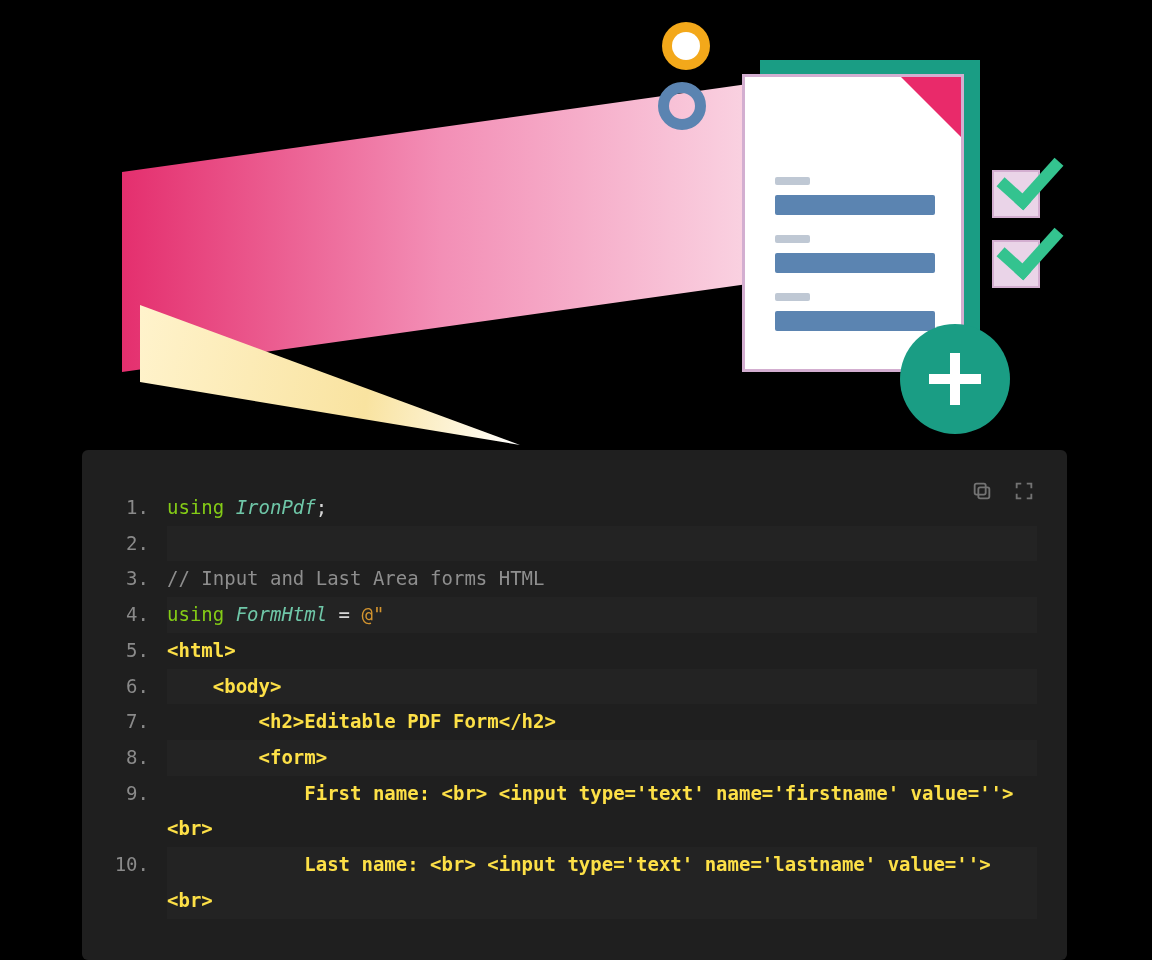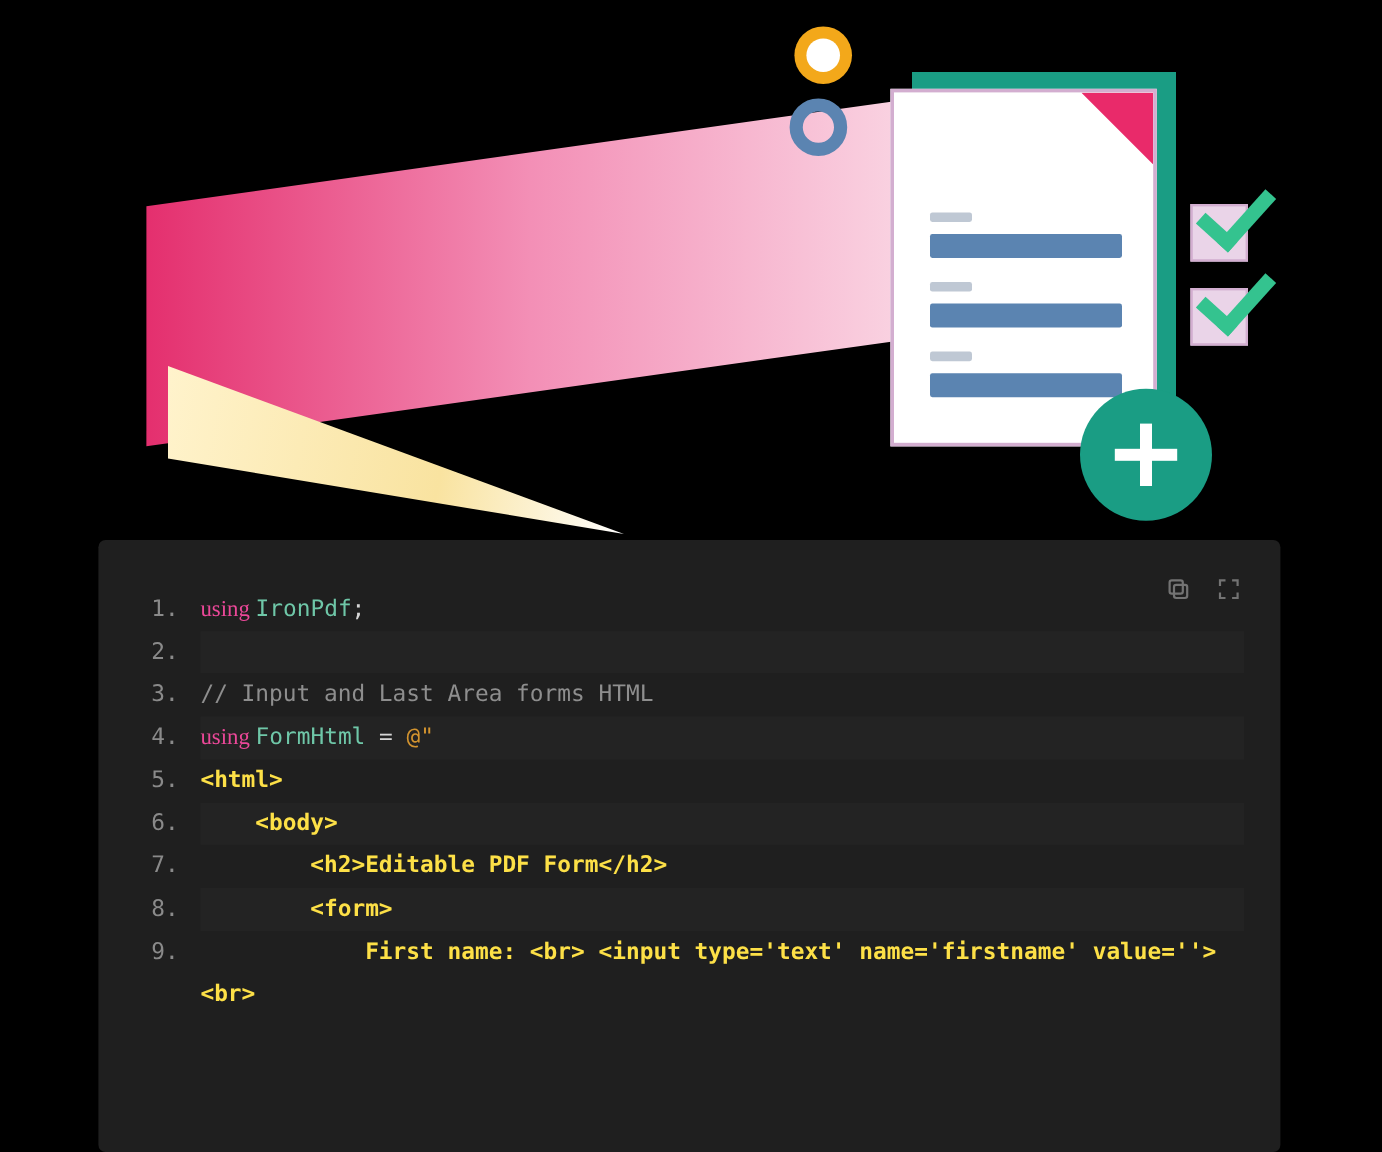--- a/index.html
+++ b/index.html
@@ -180,22 +180,22 @@
     user-select: none;
   }
   .lcontent {
     flex: 1;
     white-space: pre-wrap;
     word-break: break-word;
   }
   .stripe { background: #232323; }
 
   
-  .kw   { color: #ec4899; font-family: Liberation Serif, serif; }      
-  .teal { color: #6fc7a8; }      
+  .kw   { color: #84cc16; }      
+  .teal { color: #6fc7a8; font-style: italic; }      
   .cmt  { color: #8e8e8e; }
   .str  { color: #fde047; font-weight: bold; }
   .pun  { color: #d6d6d6; }
   .at   { color: #d3942f; }
 </style>
 </head>
 <body>
 
 <div class="illustration">
   <div class="ribbon"></div>
@@ -268,14 +268,18 @@
         <div class="lcontent"><span class="str">        &lt;h2&gt;Editable PDF Form&lt;/h2&gt;</span></div>
       </div>
       <div class="line">
         <div class="lnum">8.</div>
         <div class="lcontent stripe"><span class="str">        &lt;form&gt;</span></div>
       </div>
       <div class="line">
         <div class="lnum">9.</div>
         <div class="lcontent"><span class="str">            First name: &lt;br&gt; &lt;input type='text' name='firstname' value=''&gt; &lt;br&gt;</span></div>
       </div>
+      <div class="line">
+        <div class="lnum">10.</div>
+        <div class="lcontent stripe"><span class="str">            Last name: &lt;br&gt; &lt;input type='text' name='lastname' value=''&gt; &lt;br&gt;</span></div>
+      </div>
     </div>
 </div>
 
 </body></html>

